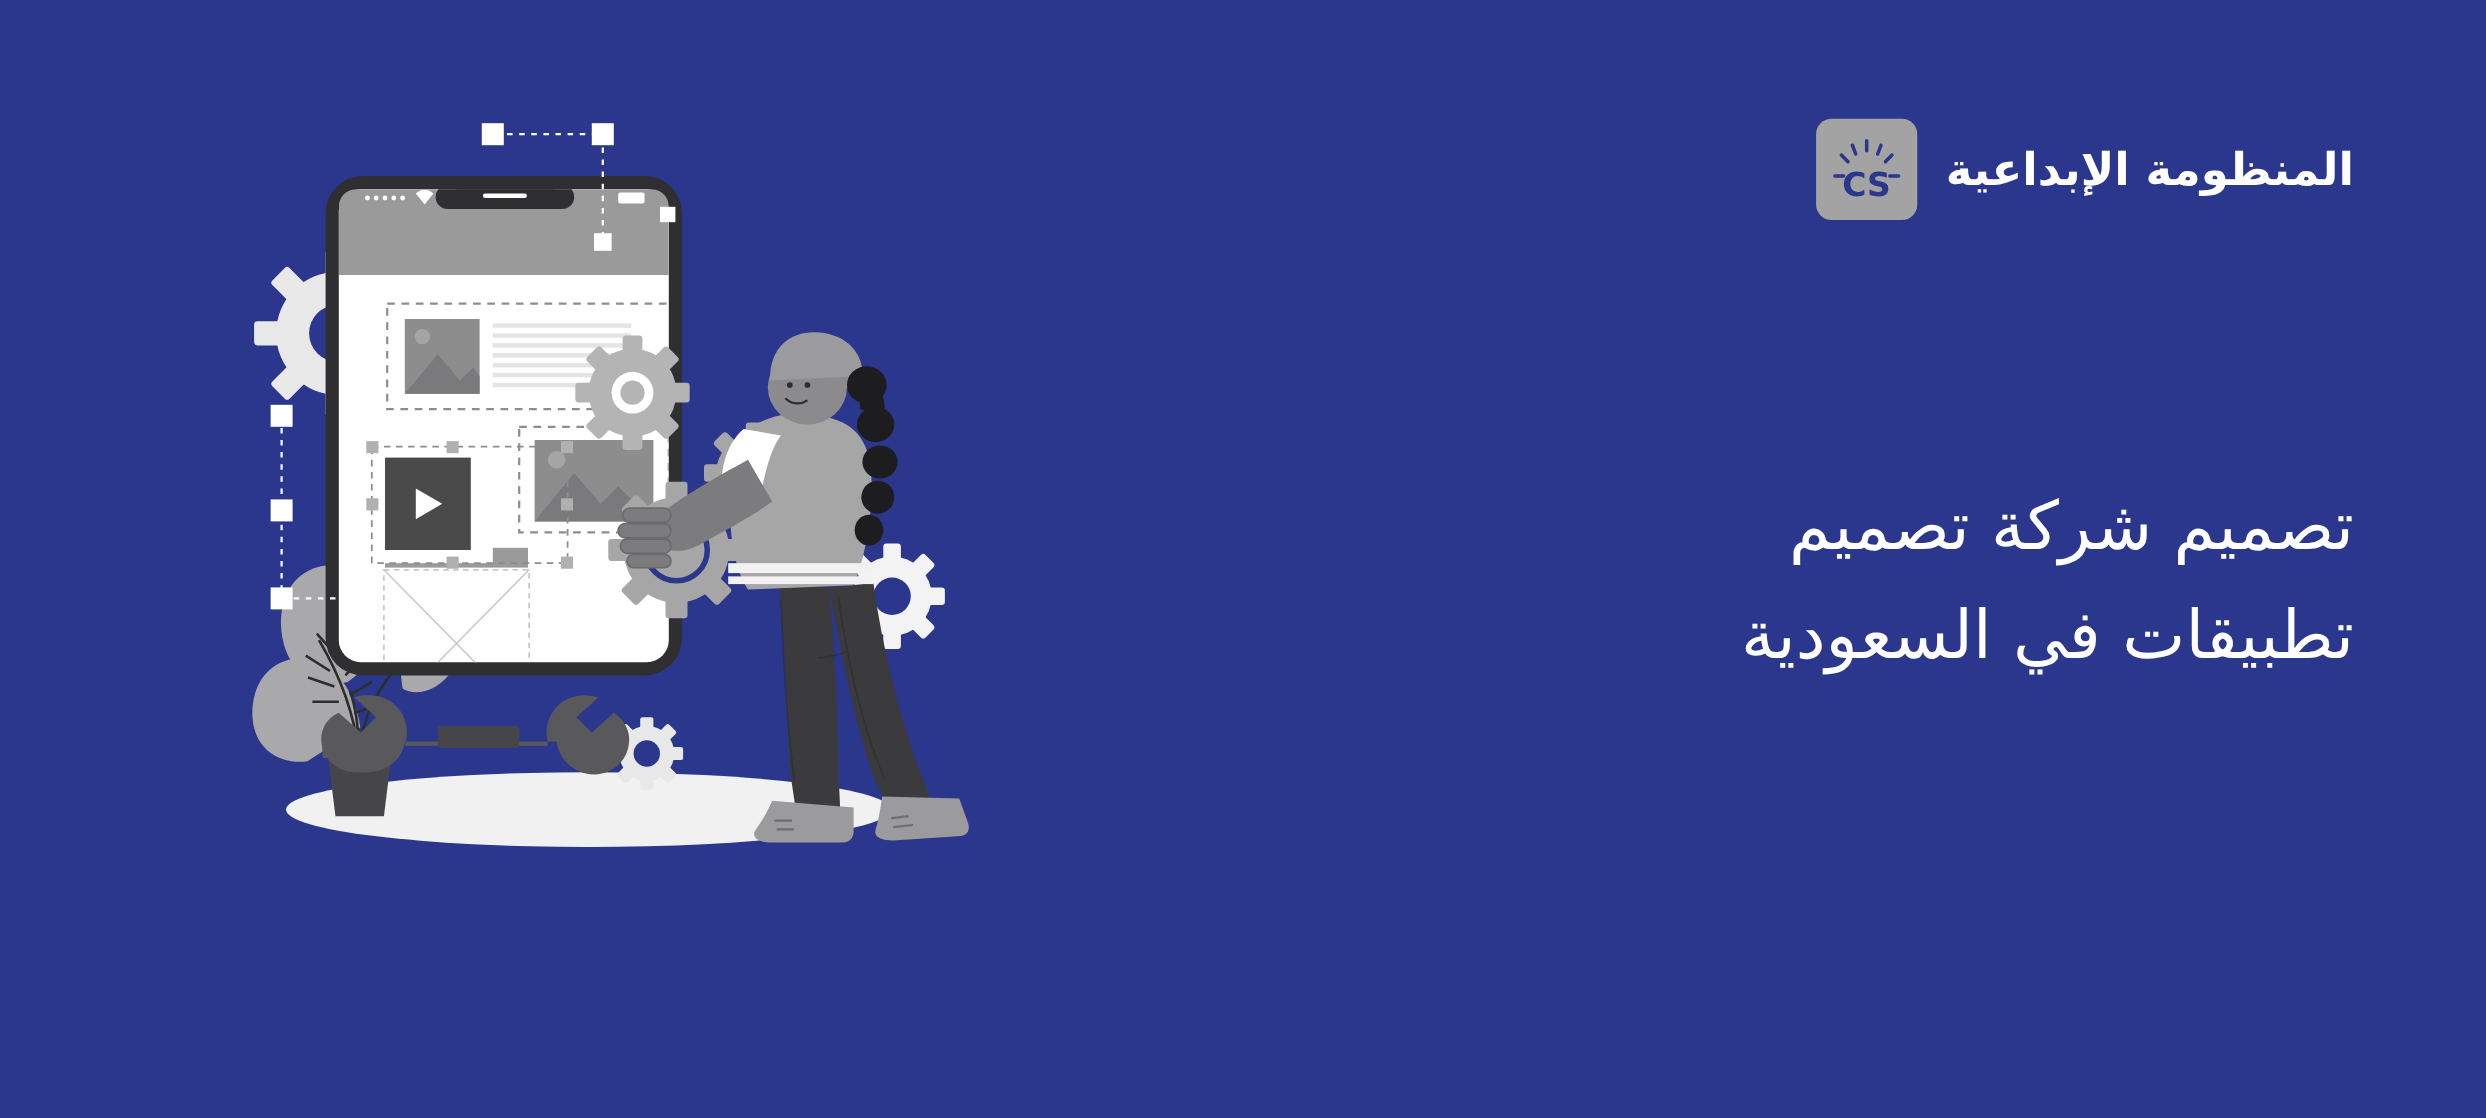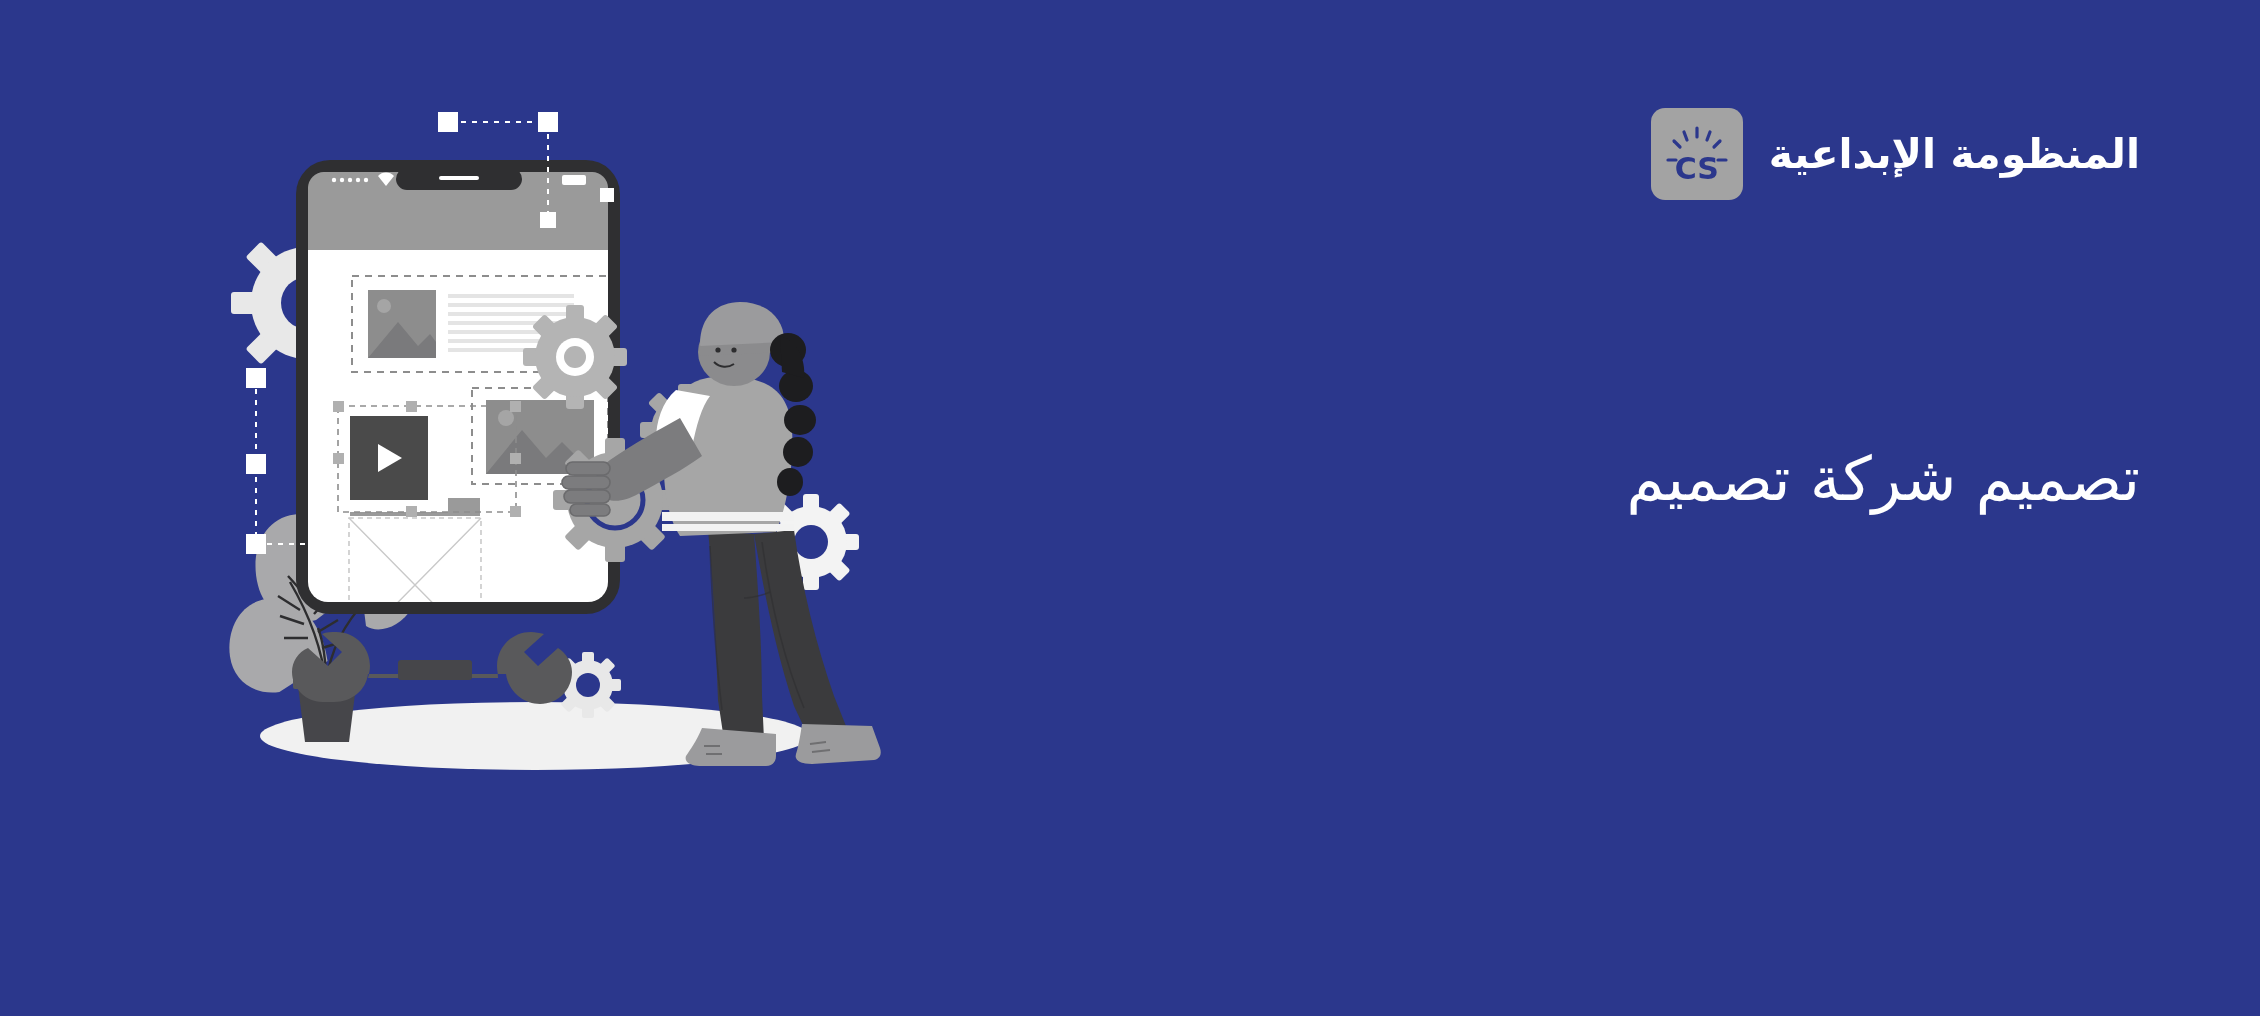--- a/index.html
+++ b/index.html
@@ -348,15 +348,16 @@
           <line x1="17" y1="52" x2="25" y2="52"></line>
           <line x1="75" y1="52" x2="67" y2="52"></line>
         </g>
       </svg>
       <div class="cs">CS</div>
     </div>
   </div>
 
   <div class="headline">
     <span class="ln">تصميم شركة تصميم</span>
+    <span class="ln">تطبيقات في السعودية</span>
   </div>
 
 </div>
 
 </body></html>

